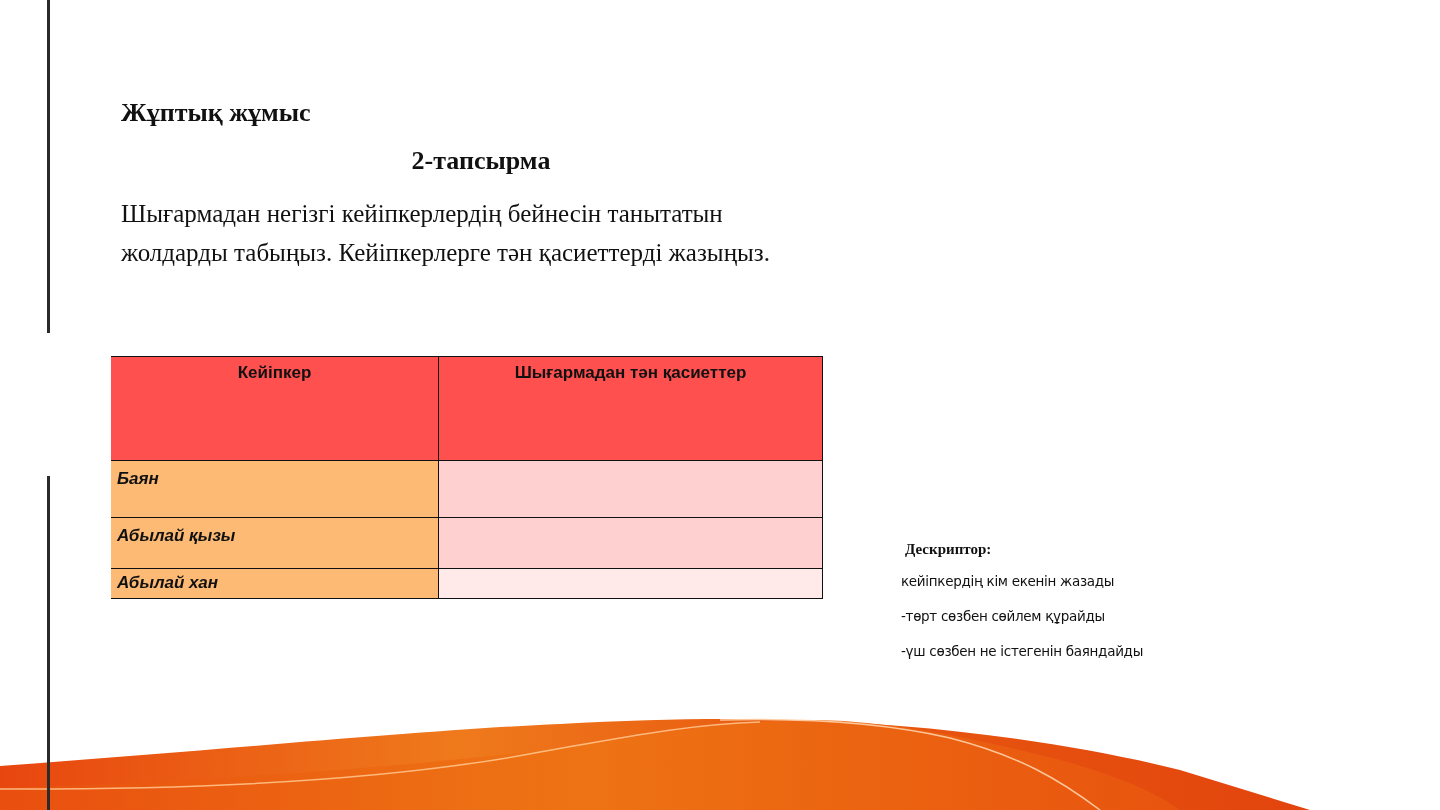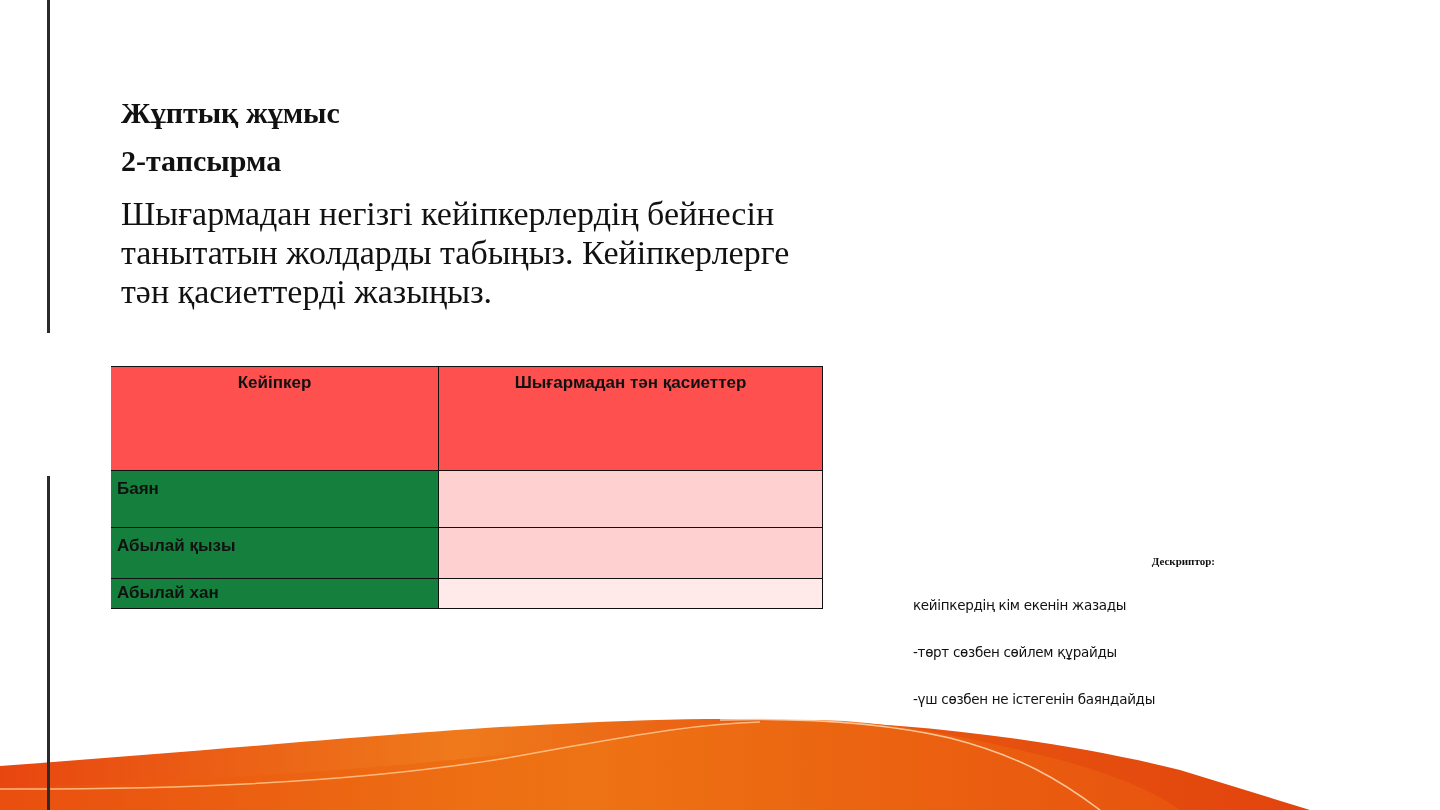--- a/index.html
+++ b/index.html
@@ -6,44 +6,44 @@
   body {
     width: 1440px; height: 810px; position: relative; overflow: hidden;
     background: #ffffff;
   }
   .vbar { position: absolute; left: 47px; width: 3px; background: #2b2b2b; }
   .vbar.top { top: 0; height: 333px; }
   .vbar.bottom { top: 476px; height: 334px; z-index: 3; }
 
   .title-block { position: absolute; left: 121px; top: 96px; width: 720px;
     font-family: "Liberation Serif", serif; color: #111; }
-  .h1 { font-weight: bold; font-size: 30px; line-height: 34px; margin: 0; }
-  .h2 { font-weight: bold; font-size: 30px; line-height: 34px; margin: 14px 0 16px 0; }
-  .task { font-size: 34px; line-height: 39px; margin: 12px 0 0 0; width: 700px; }
+  .h1 { font-weight: bold; font-size: 26px; line-height: 34px; margin: 0; }
+  .h2 { font-weight: bold; font-size: 26px; line-height: 34px; margin: 14px 0 16px 0; text-align: center; }
+  .task { font-size: 25px; line-height: 39px; margin: 12px 0 0 0; width: 700px; }
 
-  table.grid { position: absolute; left: 111px; top: 366px; width: 712px;
+  table.grid { position: absolute; left: 111px; top: 356px; width: 712px;
     border-collapse: collapse; font-family: "Liberation Sans", sans-serif;
     font-size: 17px; font-weight: bold; color: #111; }
   table.grid td, table.grid th { border: 1.5px solid #111; padding: 0; vertical-align: top; }
   table.grid th { background: #ff5050; height: 97px; text-align: center; padding-top: 6px; font-weight: bold; }
-  table.grid td.name { background: #15803d; width: 321px; padding: 8px 0 0 6px; }
+  table.grid td.name { background: #fdba74; width: 321px; padding: 8px 0 0 6px; font-style: italic; }
   table.grid td.val { }
   table.grid tr.r0 td { height: 48px; }
   table.grid tr.r1 td { height: 48px; }
   table.grid tr.r2 td { height: 42px; }
   table.grid tr.r3 td { height: 25px; padding-top: 4px; }
   table.grid tr.r3 td.val { padding-top: 0; }
   table.grid td.val.alt { background: #ffd0d0; }
   table.grid td.val.pale { background: #ffe9e9; }
   table.grid th:first-child, table.grid td:first-child { border-left: none; }
 
   .descriptor { position: absolute; left: 901px; top: 534px; width: 330px;
     font-family: "DejaVu Sans", sans-serif; font-size: 13.5px; color: #111; z-index: 4; }
-  .descriptor .dh { font-family: "Liberation Serif", serif; font-weight: bold; font-size: 11px; line-height: 22px; margin: 16px; text-align: right; }
-  .descriptor .di { line-height: 35px; margin: 12px; letter-spacing: -0.3px; }
+  .descriptor .dh { font-family: "Liberation Serif", serif; font-weight: bold; font-size: 15px; line-height: 22px; margin: 4px; }
+  .descriptor .di { line-height: 35px; margin: 0; letter-spacing: -0.3px; }
   .descriptor .di:first-of-type { margin-top: 0; }
 
   svg.wave { position: absolute; left: 0; top: 690px; width: 1440px; height: 120px; z-index: 2; }
 </style>
 </head>
 <body>
 
 <div class="vbar top"></div>
 <div class="vbar bottom"></div>
 

